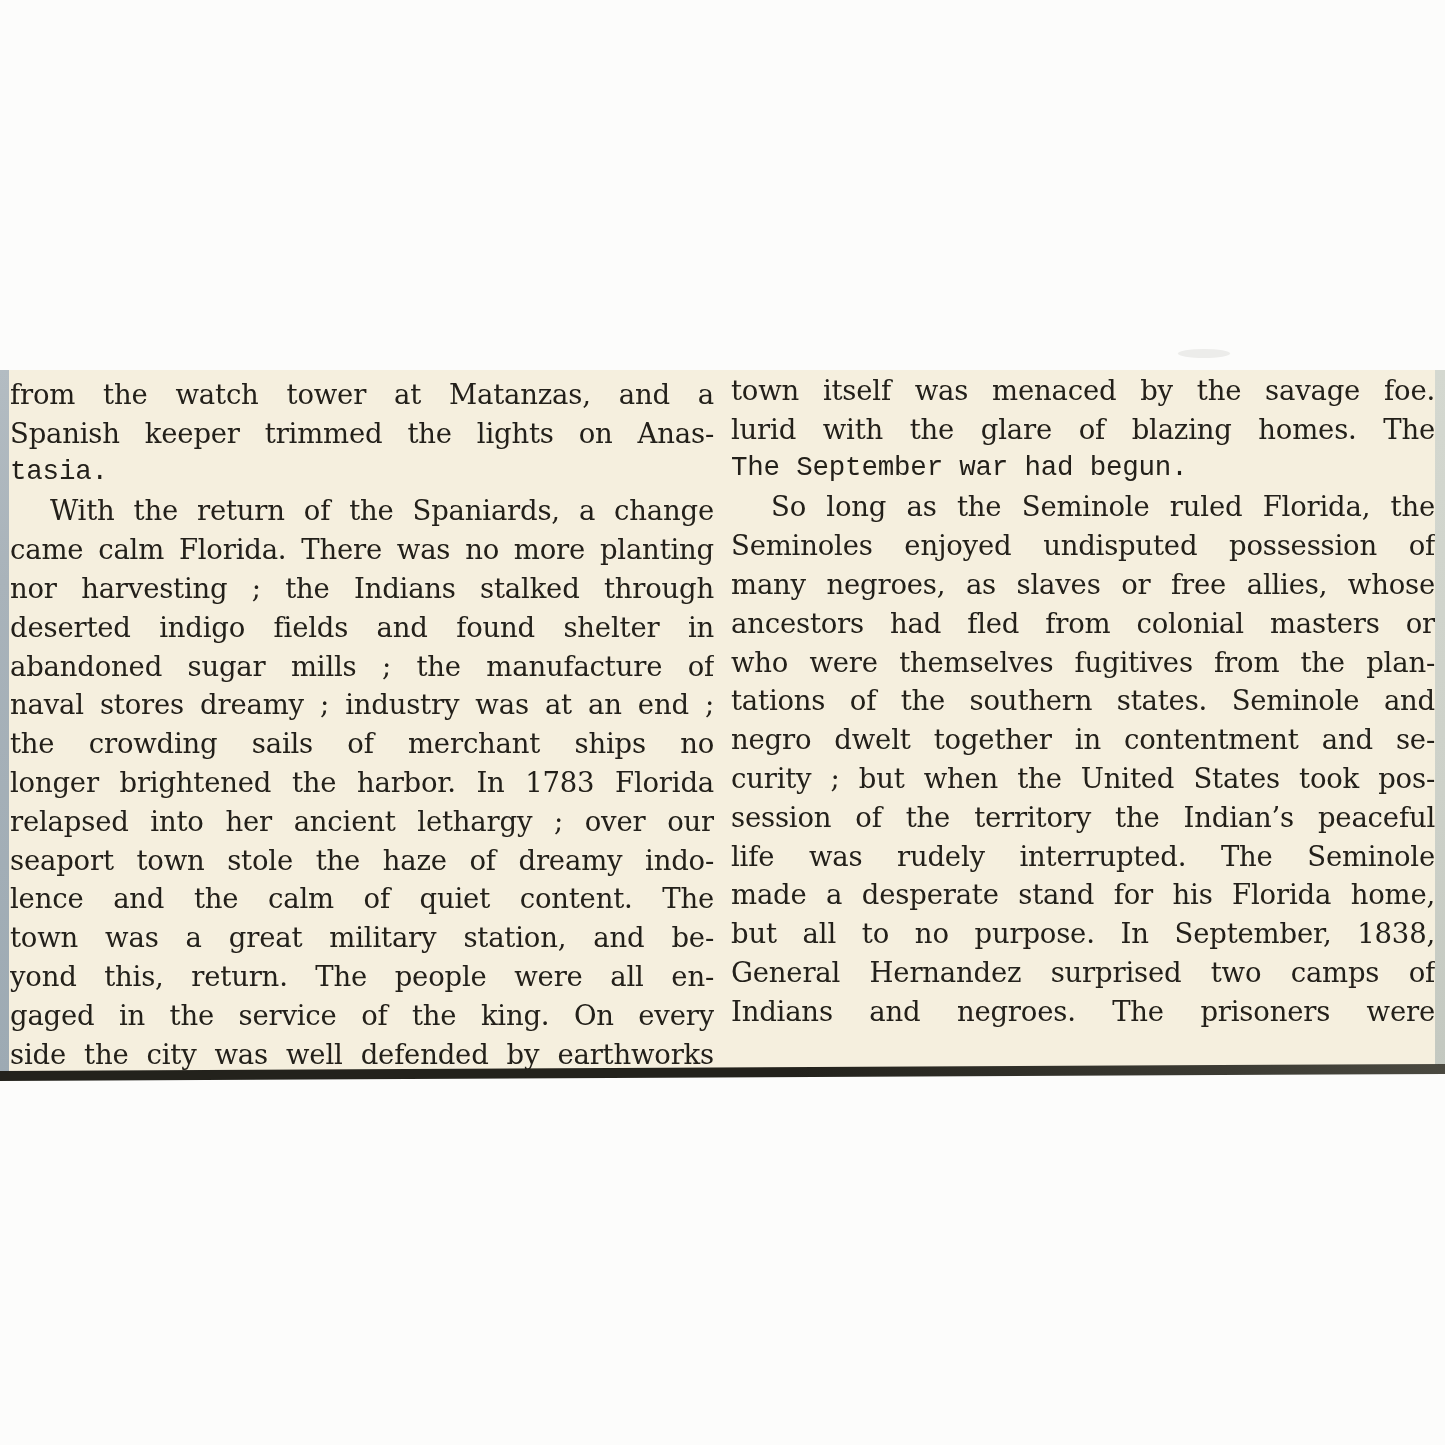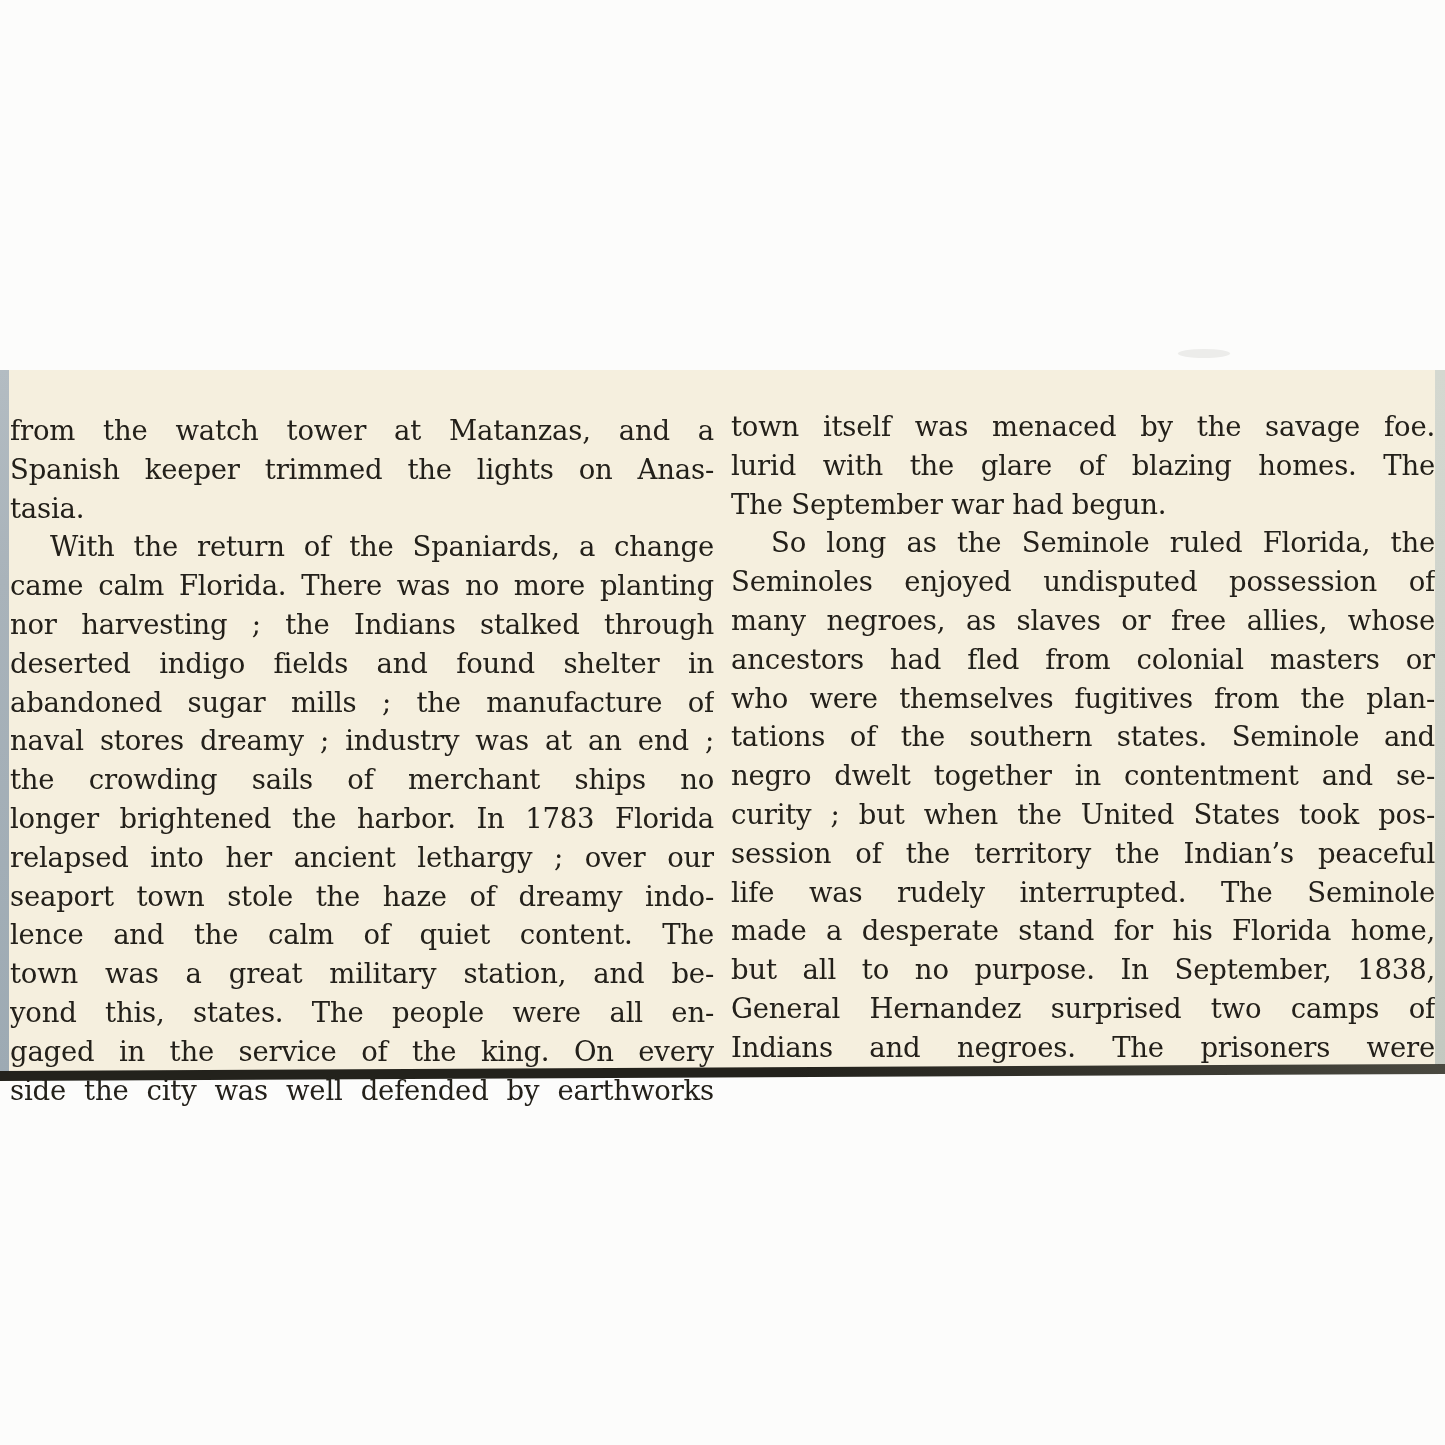--- a/index.html
+++ b/index.html
@@ -46,31 +46,30 @@
     background:#ececea;border-radius:50%;
   }
   .col{
     position:absolute;
     top:5px;
     width:704px;
     color:var(--ink);
     font-size:27.5px;
     line-height:38.8px;
     letter-spacing:-0.2px;
-    margin-top:36px;
   }
   .col-left{left:10px;}
   .col-right{left:731px;top:1px;}
   .line{
     text-align:justify;
     text-align-last:justify;
     overflow:hidden;
     white-space:normal;
   }
-  .line.end{text-align-last:left;}
+  .line.end{text-align-last:left;font-family:Liberation Mono, monospace;}
   .line.indent{text-indent:40px;}
 </style>
 </head>
 <body>
 
 <div class="smudge"></div>
 
 <div class="clipping">
   <div class="edge-left"></div>
   <div class="edge-right"></div>
@@ -83,21 +82,21 @@
       <div class="line">nor harvesting ; the Indians stalked through</div>
       <div class="line">deserted indigo fields and found shelter in</div>
       <div class="line">abandoned sugar mills ; the manufacture of</div>
       <div class="line">naval stores dreamy ; industry was at an end ;</div>
       <div class="line">the crowding sails of merchant ships no</div>
       <div class="line">longer brightened the harbor. In 1783 Florida</div>
       <div class="line">relapsed into her ancient lethargy ; over our</div>
       <div class="line">seaport town stole the haze of dreamy indo-</div>
       <div class="line">lence and the calm of quiet content. The</div>
       <div class="line">town was a great military station, and be-</div>
-      <div class="line">yond this, states. The people were all en-</div>
+      <div class="line">yond this, return. The people were all en-</div>
       <div class="line">gaged in the service of the king. On every</div>
       <div class="line">side the city was well defended by earthworks</div>
     </div>
   <div class="col col-right">
       <div class="line">town itself was menaced by the savage foe.</div>
       <div class="line">lurid with the glare of blazing homes. The</div>
       <div class="line end">The September war had begun.</div>
       <div class="line indent">So long as the Seminole ruled Florida, the</div>
       <div class="line">Seminoles enjoyed undisputed possession of</div>
       <div class="line">many negroes, as slaves or free allies, whose</div>

